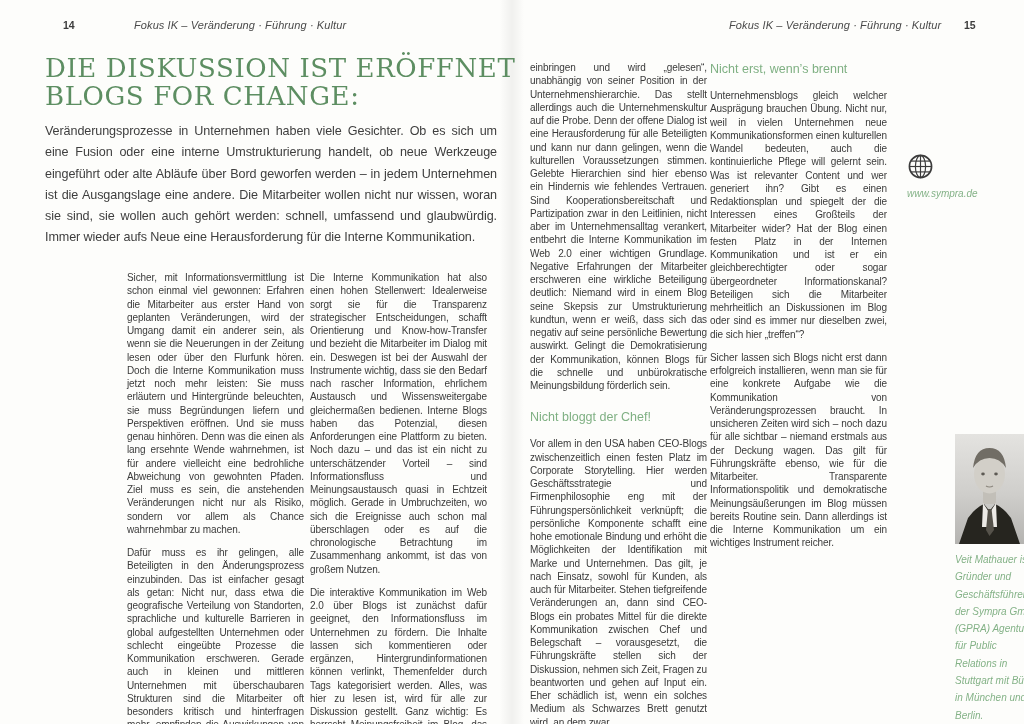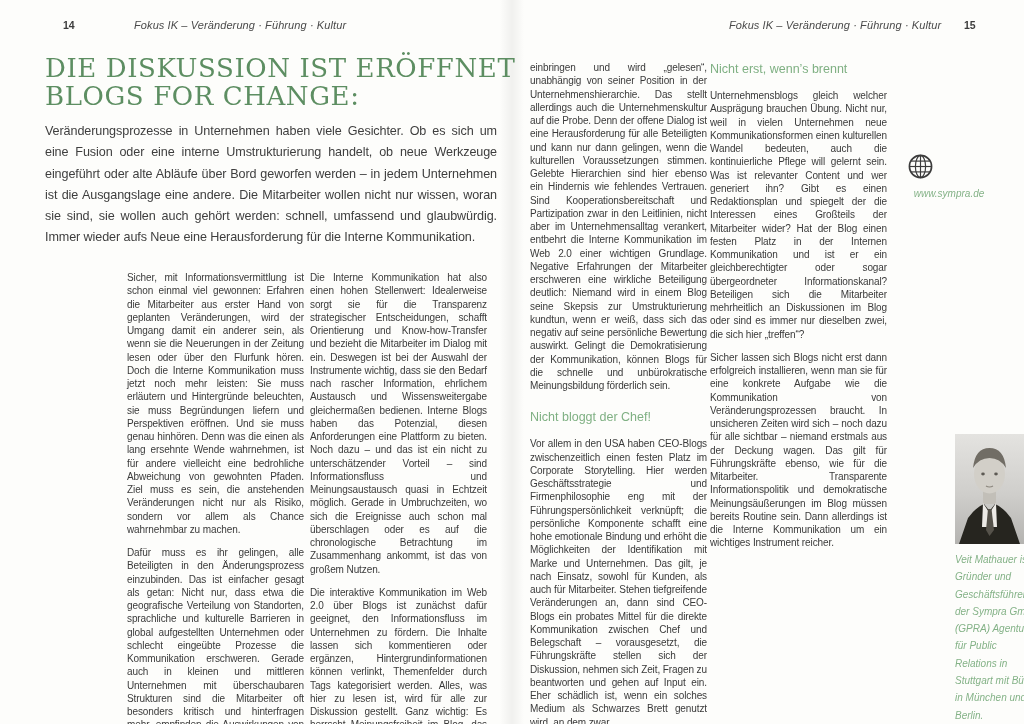--- a/index.html
+++ b/index.html
@@ -73,21 +73,20 @@
     text-align:left;
     margin:0 0 12px 0;
   }
   .body-p + .subhead { margin-top:17px; }
   .sidebar-top { position:absolute; left:907px; top:153px; width:84px; }
   .globe { display:block; }
   .url {
     margin-top:8px;
     font-size:10px; font-style:italic;
     color:#84b287;
-    text-align:center;
   }
   .sidebar-bottom { position:absolute; left:955px; top:434px; width:84px; }
   .photo {
     width:69px; height:110px;
     overflow:hidden;
     background:#c9c9c6;
   }
   .caption {
     margin-top:7px;
     font-size:10px; font-style:italic;

